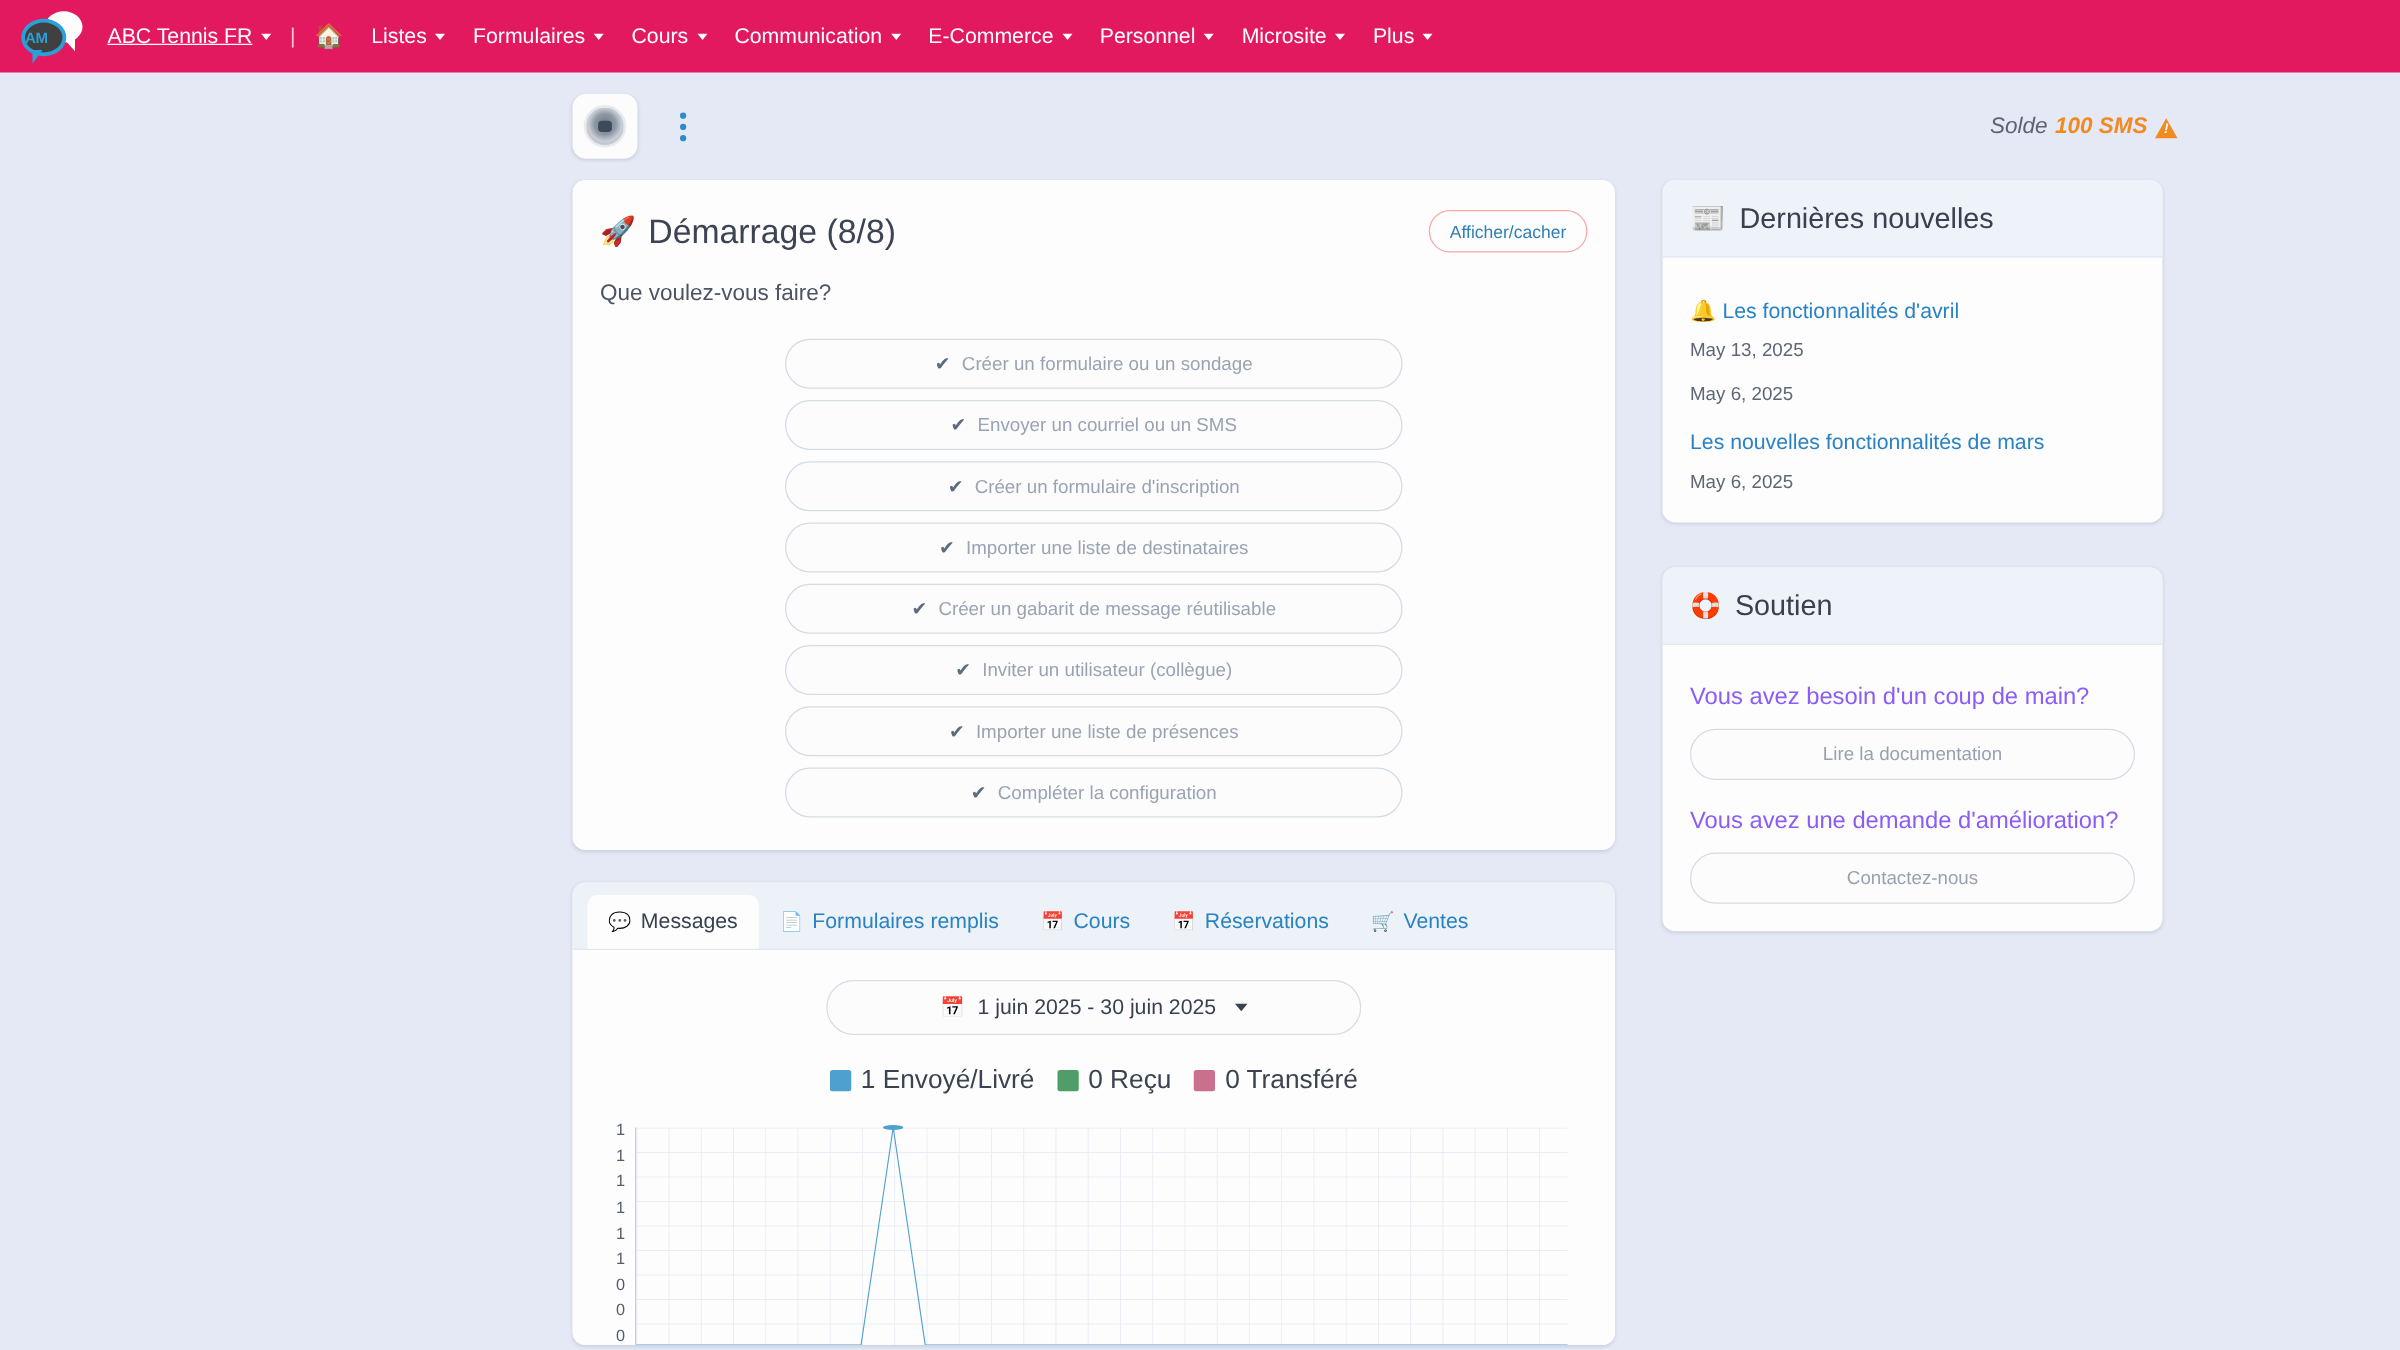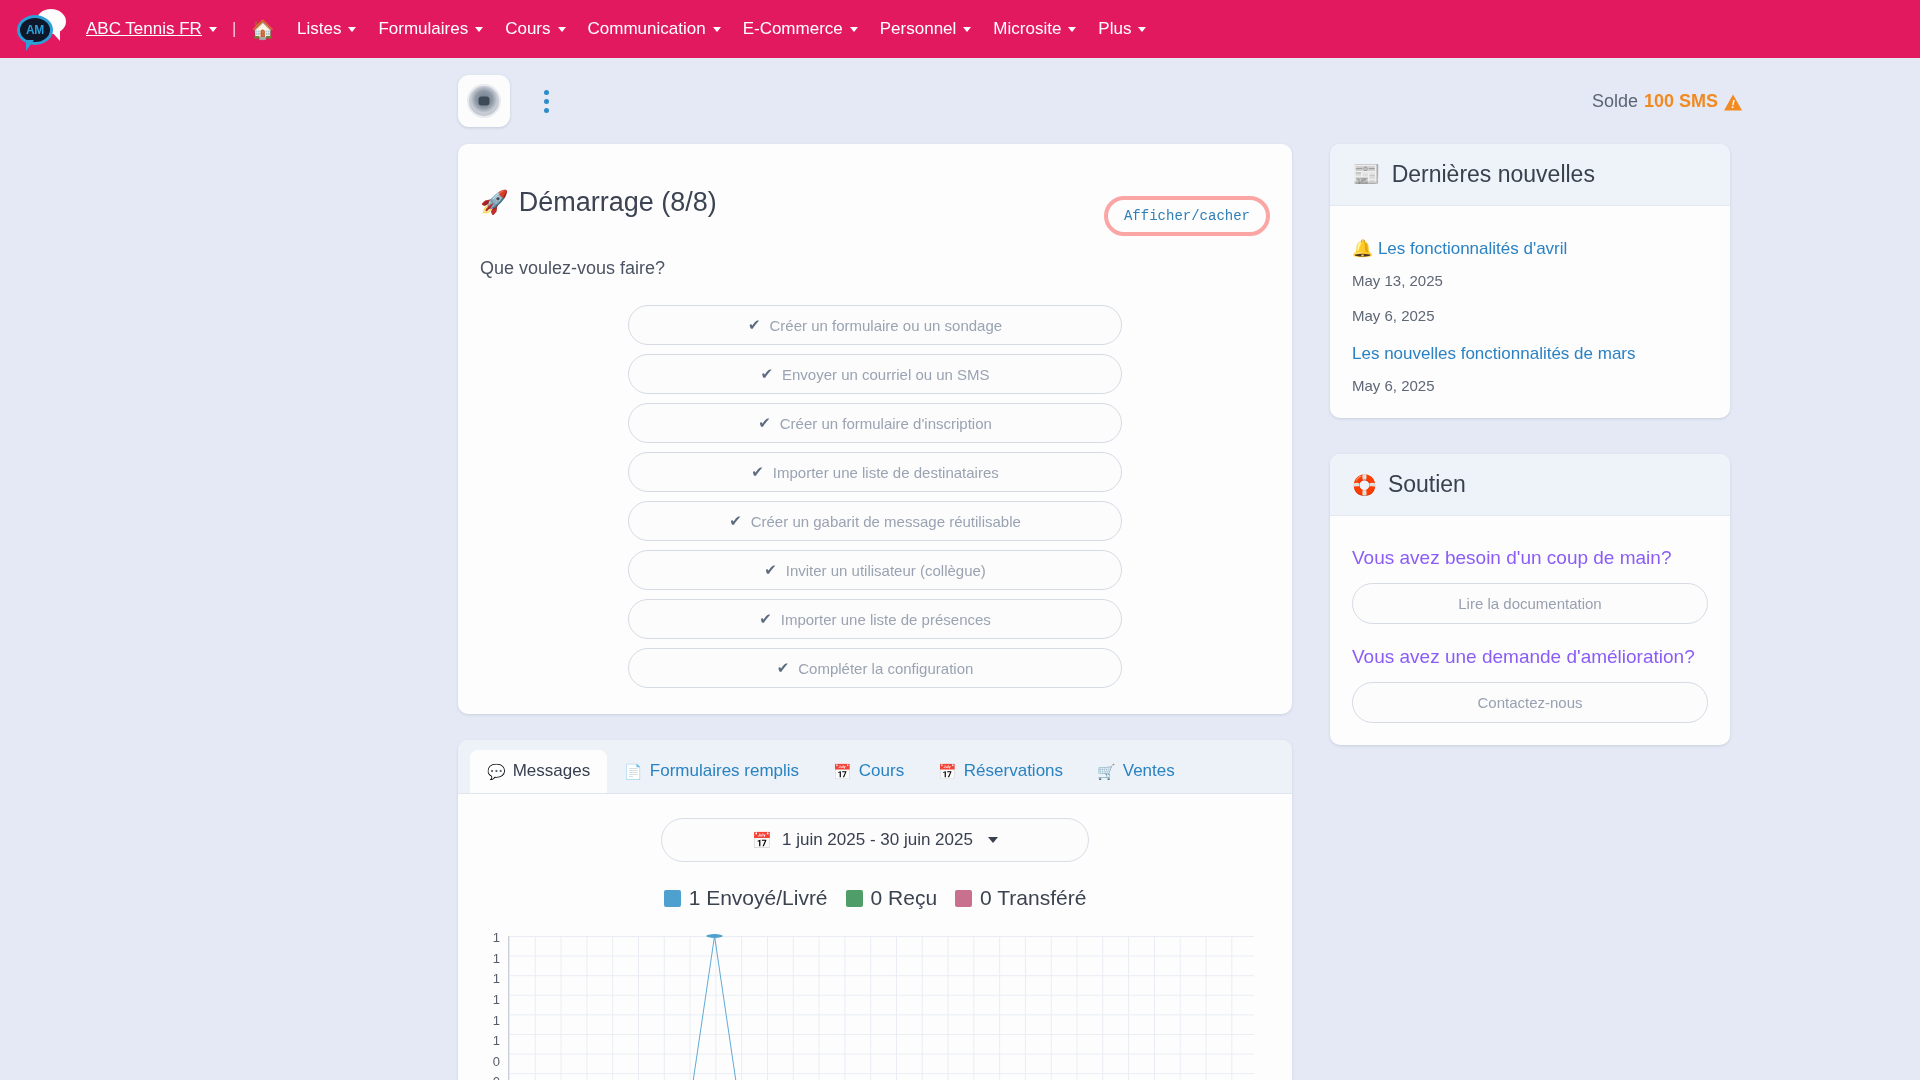--- a/index.html
+++ b/index.html
@@ -35,23 +35,23 @@
   }
   .bubble-back::after{
     content:""; position:absolute; right:6px; bottom:-7px;
     width:0;height:0;border-left:9px solid transparent;
     border-top:10px solid #fdfdfd;
   }
   .bubble-front {
     position: absolute; left: 3px; top: 9px;
     width: 36px; height: 30px;
     border-radius: 50%;
-    background: #0f172a;
+    background: #404040;
     border: 3px solid #2b9fd8;
-    display:flex; align-items:center; justify-content:center;
+    display:flex; align-items:center; 
   }
   .bubble-front::after{
     content:""; position:absolute; left:6px; bottom:-9px;
     width:0;height:0;border-right:8px solid transparent;
     border-top:11px solid #2b9fd8;
   }
   .bubble-front span{
     color:#2b9fd8; font-size:12px; font-weight:bold; letter-spacing:-.3px;
   }
   .nav-item {
@@ -77,20 +77,21 @@
   .nav-sep { color: rgba(255,255,255,.75); font-size: 17px; padding: 0 4px; }
   .home-icon { font-size: 19px; line-height: 1; }
 
   
   .topstrip {
     height: 86px;
     display: flex;
     align-items: center;
     padding: 0 14px;
     position: relative;
+    font-style: italic;
   }
   .avatar-box {
     margin-left: 444px;
     width: 52px; height: 52px;
     background: #fcfcfd;
     border-radius: 11px;
     box-shadow: 0 1px 3px rgba(40,50,80,.16);
     display: flex; align-items: center; justify-content: center;
     cursor: pointer;
   }
@@ -154,29 +155,28 @@
   .demarrage { padding: 24px 22px 26px 22px; }
   .dem-head {
     display: flex; align-items: center; justify-content: space-between;
   }
   .dem-title {
     font-size: 27px; color: #3c4453; font-weight: 400;
     display: flex; align-items: center; gap: 10px;
   }
   .emoji { font-size: 23px; }
   .btn-outline-blue {
-    border: 4px solid #fca5a5;
+    border: 1px solid #fca5a5;
     color: #2e7fb5;
     background: #fdfdfe;
     border-radius: 20px;
     font-size: 14px;
     padding: 8px 16px;
     cursor: pointer;
-    font-family: Liberation Mono, monospace;
-    margin-top: 28px;
+    font-family: Liberation Sans, sans-serif;
   }
   .dem-sub { margin-top: 22px; font-size: 18px; color: #4c5463; }
   .tasklist { margin-top: 26px; display: flex; flex-direction: column; gap: 9px; align-items: center;}
   .task-btn {
     width: 494px;
     border: 1px solid #d5dae4;
     background: #fcfcfd;
     border-radius: 22px;
     padding: 10px 12px;
     font-size: 15px;

